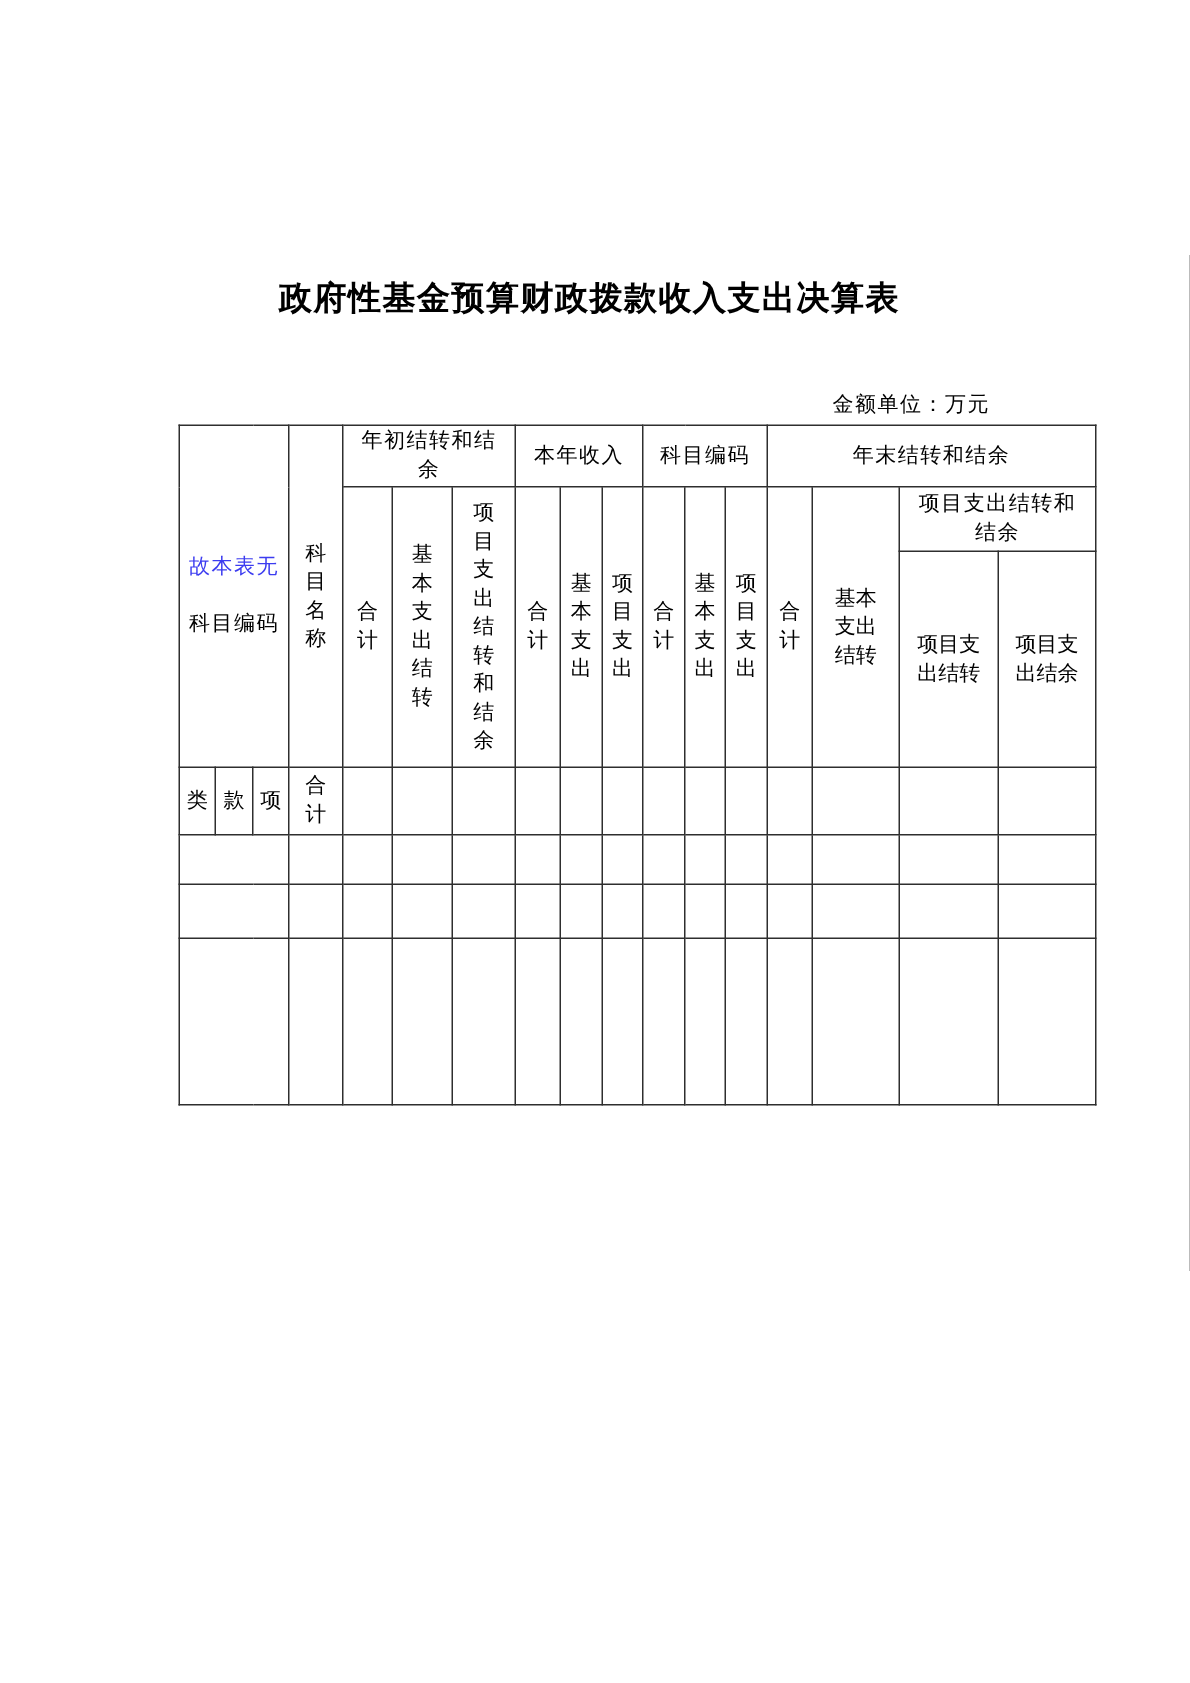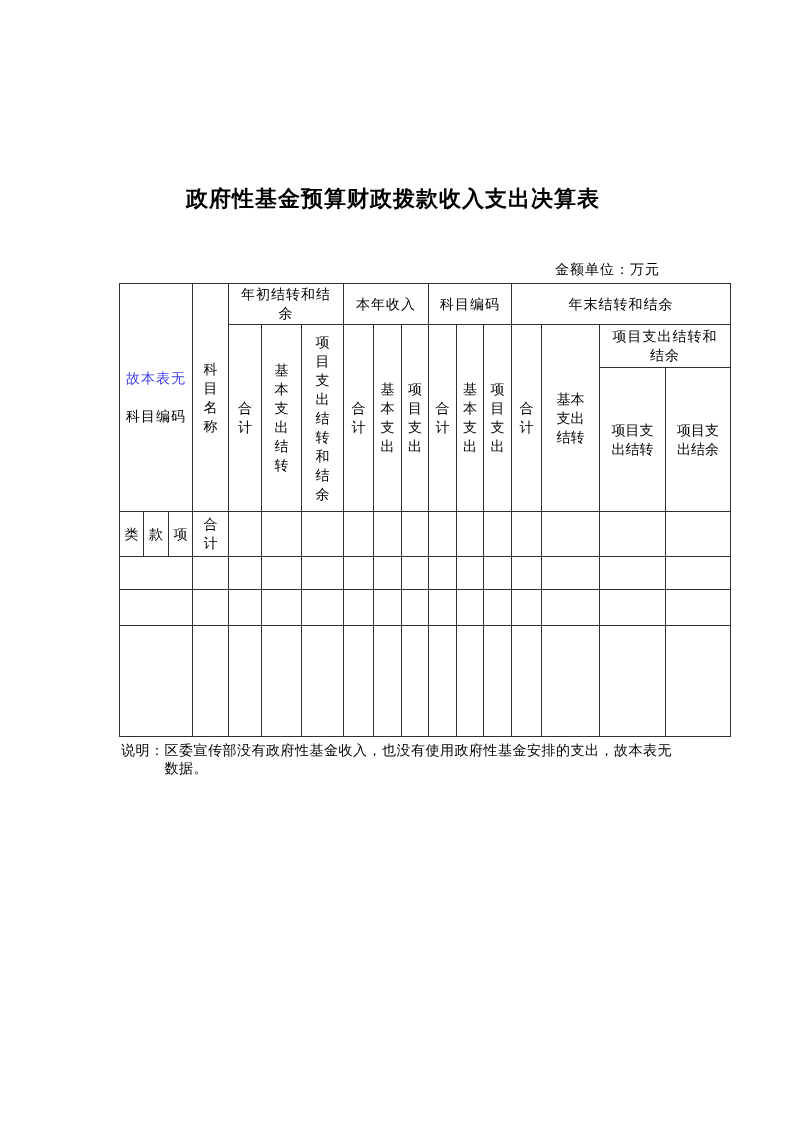--- a/index.html
+++ b/index.html
@@ -236,18 +236,14 @@
         <td></td>
         <td></td>
         <td></td>
         <td></td>
         <td></td>
       </tr>
     </tbody>
       </table>
   </div>
 
-  <div class="note">
-    <span class="note-label">说明：</span><span class="note-body">区委宣传部没有政府性基金收入，也没有使用政府性基金安排的支出，故本表无
-数据。</span>
-  </div>
 
 </div>
 
 </body></html>

